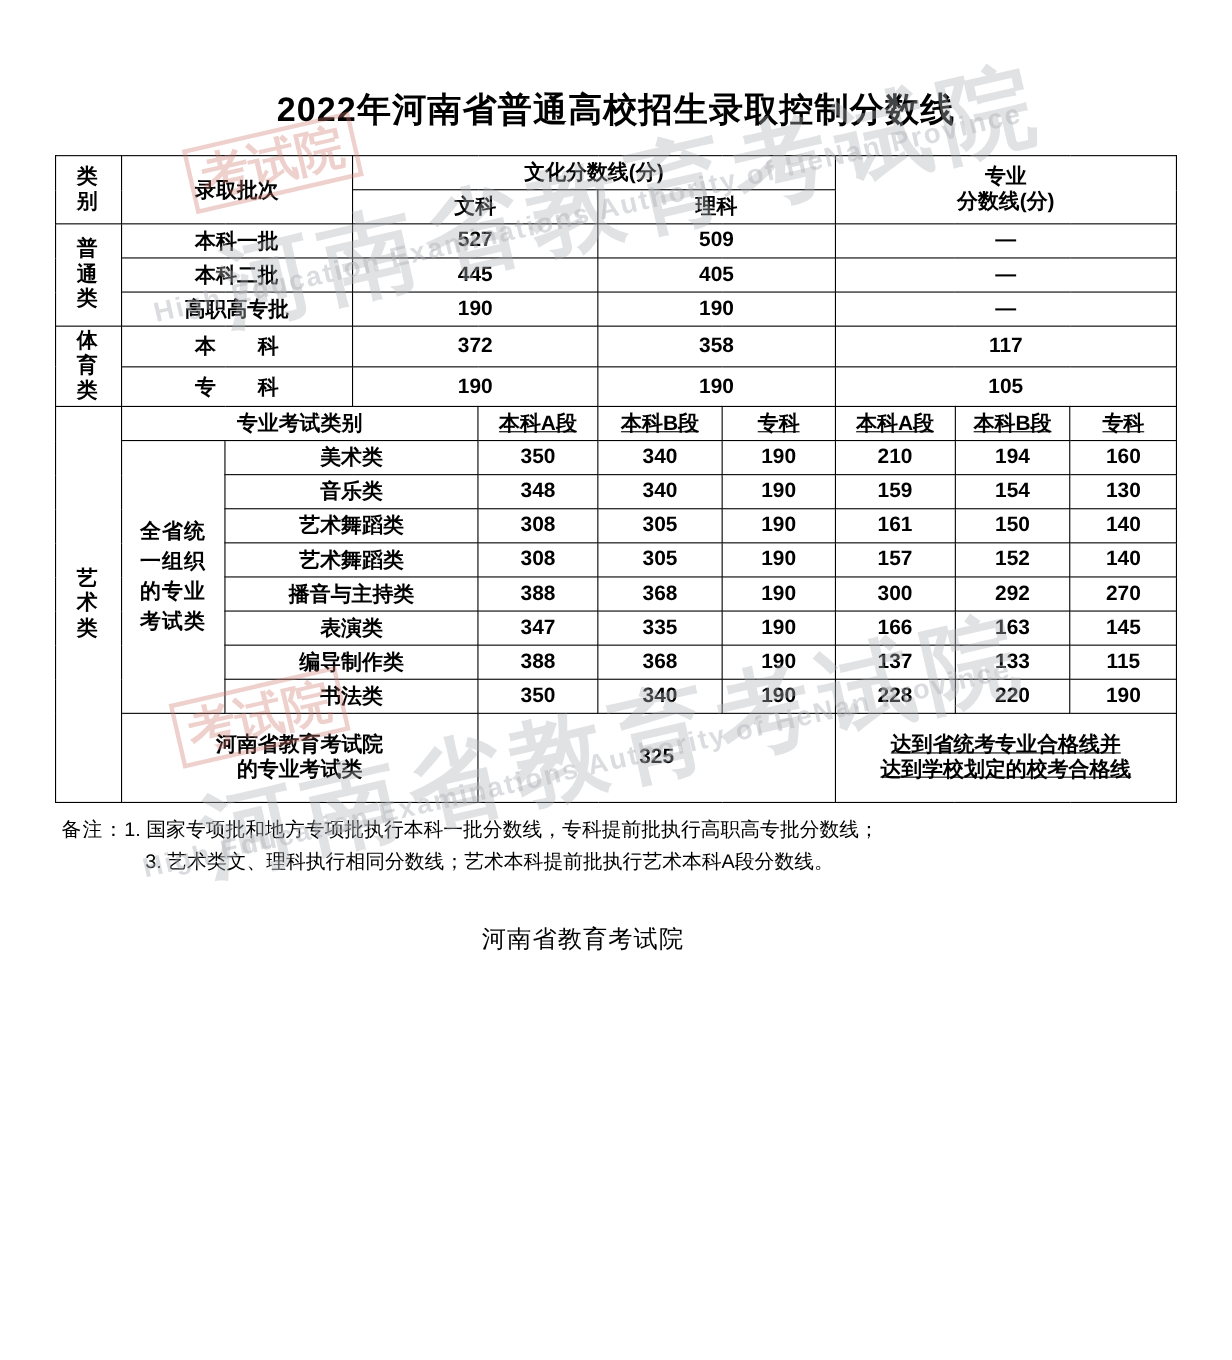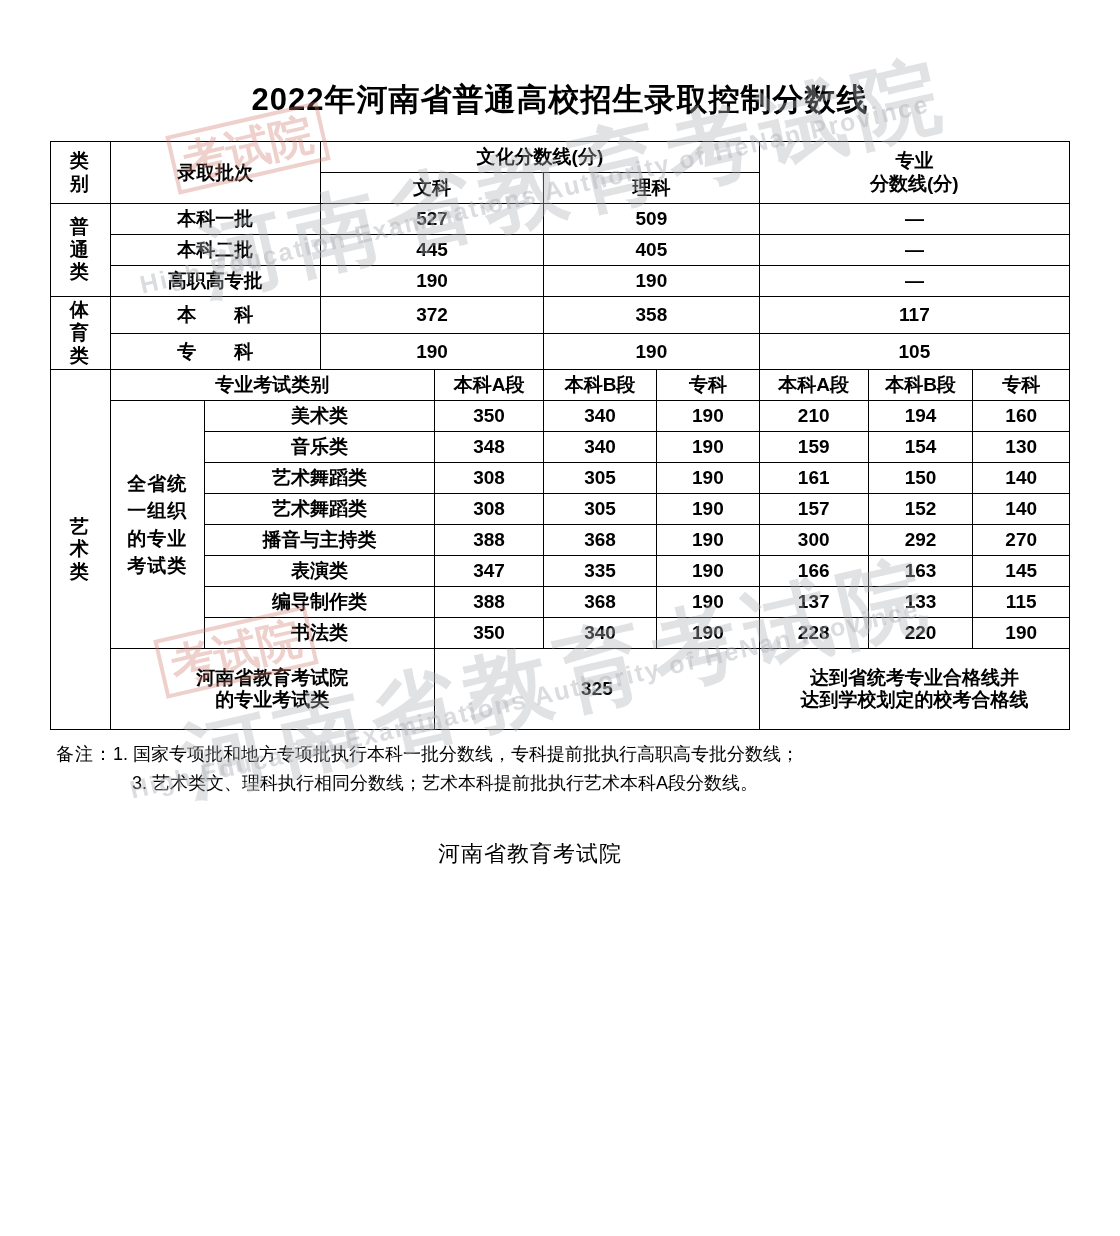--- a/index.html
+++ b/index.html
@@ -52,20 +52,21 @@
     width: 58px;
   }
   td.headline {
     font-size: 21px;
   }
   td.rowlabel {
     font-size: 20px;
   }
   td.small {
     font-size: 18px;
+    text-decoration: underline;
   }
   .vert {
     display: block;
     line-height: 1.2;
   }
   .subcat {
     font-size: 17px;
     font-weight: bold;
     line-height: 1.45;
     letter-spacing: 1px;

